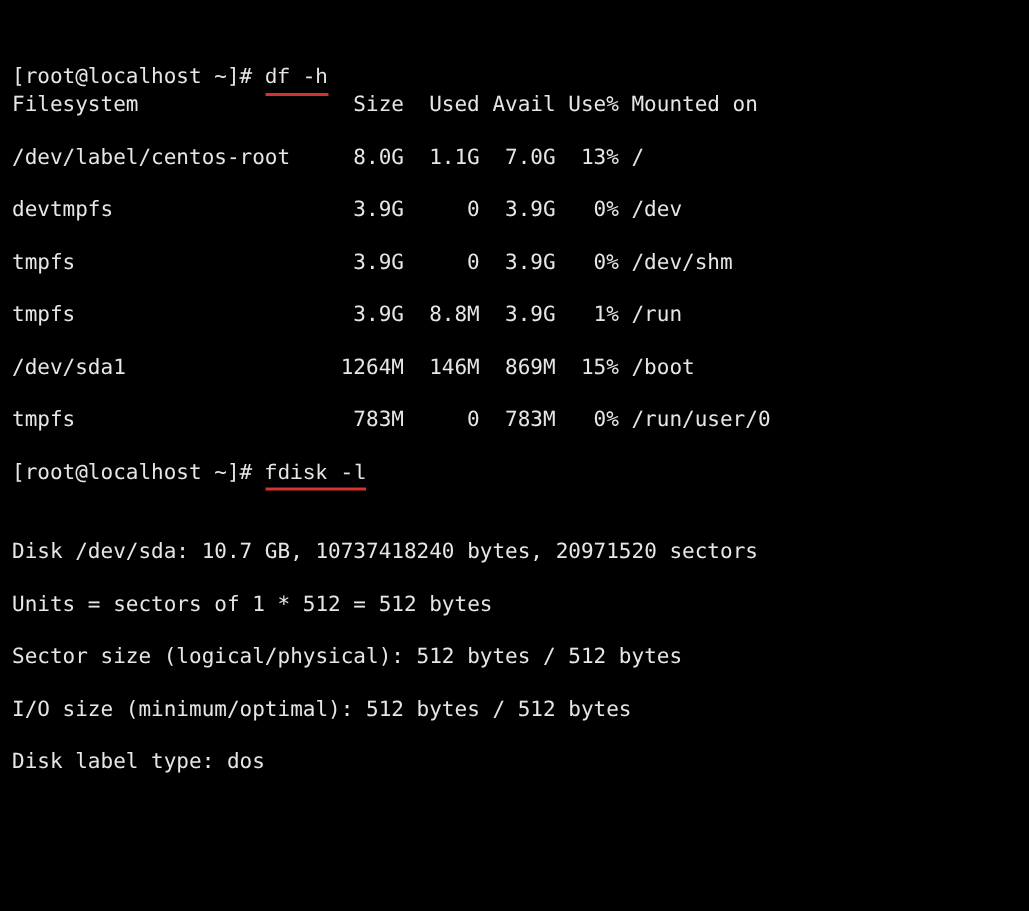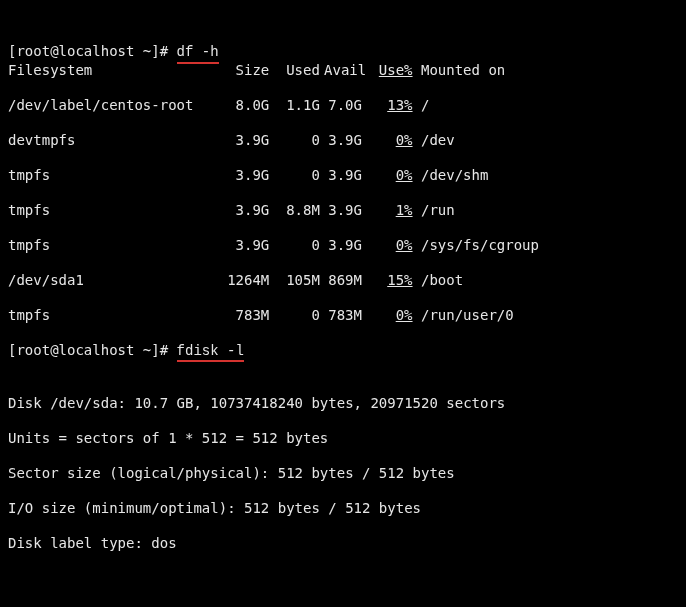--- a/index.html
+++ b/index.html
@@ -30,38 +30,37 @@
     bottom: -2px;
     height: 2px;
     background: #d4332f;
   }
   .row { display: block; }
   .col { display: inline-block; }
   
   .c-fs   { width: 26ch; }
   .c-size { width: 5ch; text-align: right; }
   .c-used { width: 6ch; text-align: right; }
-  .c-avail{ width: 6ch; text-align: center; }
-  .c-usep { width: 5ch; text-align: right; text-decoration: underline; }
+  .c-avail{ width: 6ch; text-align: right; }
+  .c-usep { width: 5ch; text-align: right; }
   .c-mnt  { padding-left: 1ch; }
   .blank { height: 1.25em; }
 </style>
 </head>
 <body>
 
 <div class="terminal">
 
 <span class="prompt-line"><span>[root@localhost ~]# </span><span class="cmd-wrap"><span>df -h</span><span class="underline-red"></span></span></span>
 <span class="row"><span class="col c-fs">Filesystem</span><span class="col c-size">Size</span><span class="col c-used">Used</span><span class="col c-avail">Avail</span><span class="col c-usep">Use%</span><span class="col c-mnt">Mounted on</span></span>
 <span class="row"><span class="col c-fs">/dev/label/centos-root</span><span class="col c-size">8.0G</span><span class="col c-used">1.1G</span><span class="col c-avail">7.0G</span><span class="col c-usep">13%</span><span class="col c-mnt">/</span></span>
 <span class="row"><span class="col c-fs">devtmpfs</span><span class="col c-size">3.9G</span><span class="col c-used">0</span><span class="col c-avail">3.9G</span><span class="col c-usep">0%</span><span class="col c-mnt">/dev</span></span>
 <span class="row"><span class="col c-fs">tmpfs</span><span class="col c-size">3.9G</span><span class="col c-used">0</span><span class="col c-avail">3.9G</span><span class="col c-usep">0%</span><span class="col c-mnt">/dev/shm</span></span>
 <span class="row"><span class="col c-fs">tmpfs</span><span class="col c-size">3.9G</span><span class="col c-used">8.8M</span><span class="col c-avail">3.9G</span><span class="col c-usep">1%</span><span class="col c-mnt">/run</span></span>
-<span class="row"><span class="col c-fs">tmpfs</span><span class="col c-size">3.9G</span><span class="col c-used">0</span><span class="col c-avail">3.9G</span><span class="col c-usep">0%</span><span class="col c-mnt">/sys/fs/cgroup</span></span>
-<span class="row"><span class="col c-fs">/dev/sda1</span><span class="col c-size">1264M</span><span class="col c-used">105M</span><span class="col c-avail">869M</span><span class="col c-usep">15%</span><span class="col c-mnt">/boot</span></span>
+<span class="row"><span class="col c-fs">/dev/sda1</span><span class="col c-size">1264M</span><span class="col c-used">146M</span><span class="col c-avail">869M</span><span class="col c-usep">15%</span><span class="col c-mnt">/boot</span></span>
 <span class="row"><span class="col c-fs">tmpfs</span><span class="col c-size">783M</span><span class="col c-used">0</span><span class="col c-avail">783M</span><span class="col c-usep">0%</span><span class="col c-mnt">/run/user/0</span></span>
 <span class="prompt-line"><span>[root@localhost ~]# </span><span class="cmd-wrap"><span>fdisk -l</span><span class="underline-red"></span></span></span>
 <div class="blank"></div>
 <span class="row">Disk /dev/sda: 10.7 GB, 10737418240 bytes, 20971520 sectors</span>
 <span class="row">Units = sectors of 1 * 512 = 512 bytes</span>
 <span class="row">Sector size (logical/physical): 512 bytes / 512 bytes</span>
 <span class="row">I/O size (minimum/optimal): 512 bytes / 512 bytes</span>
 <span class="row">Disk label type: dos</span>
 <div class="blank"></div>
 

